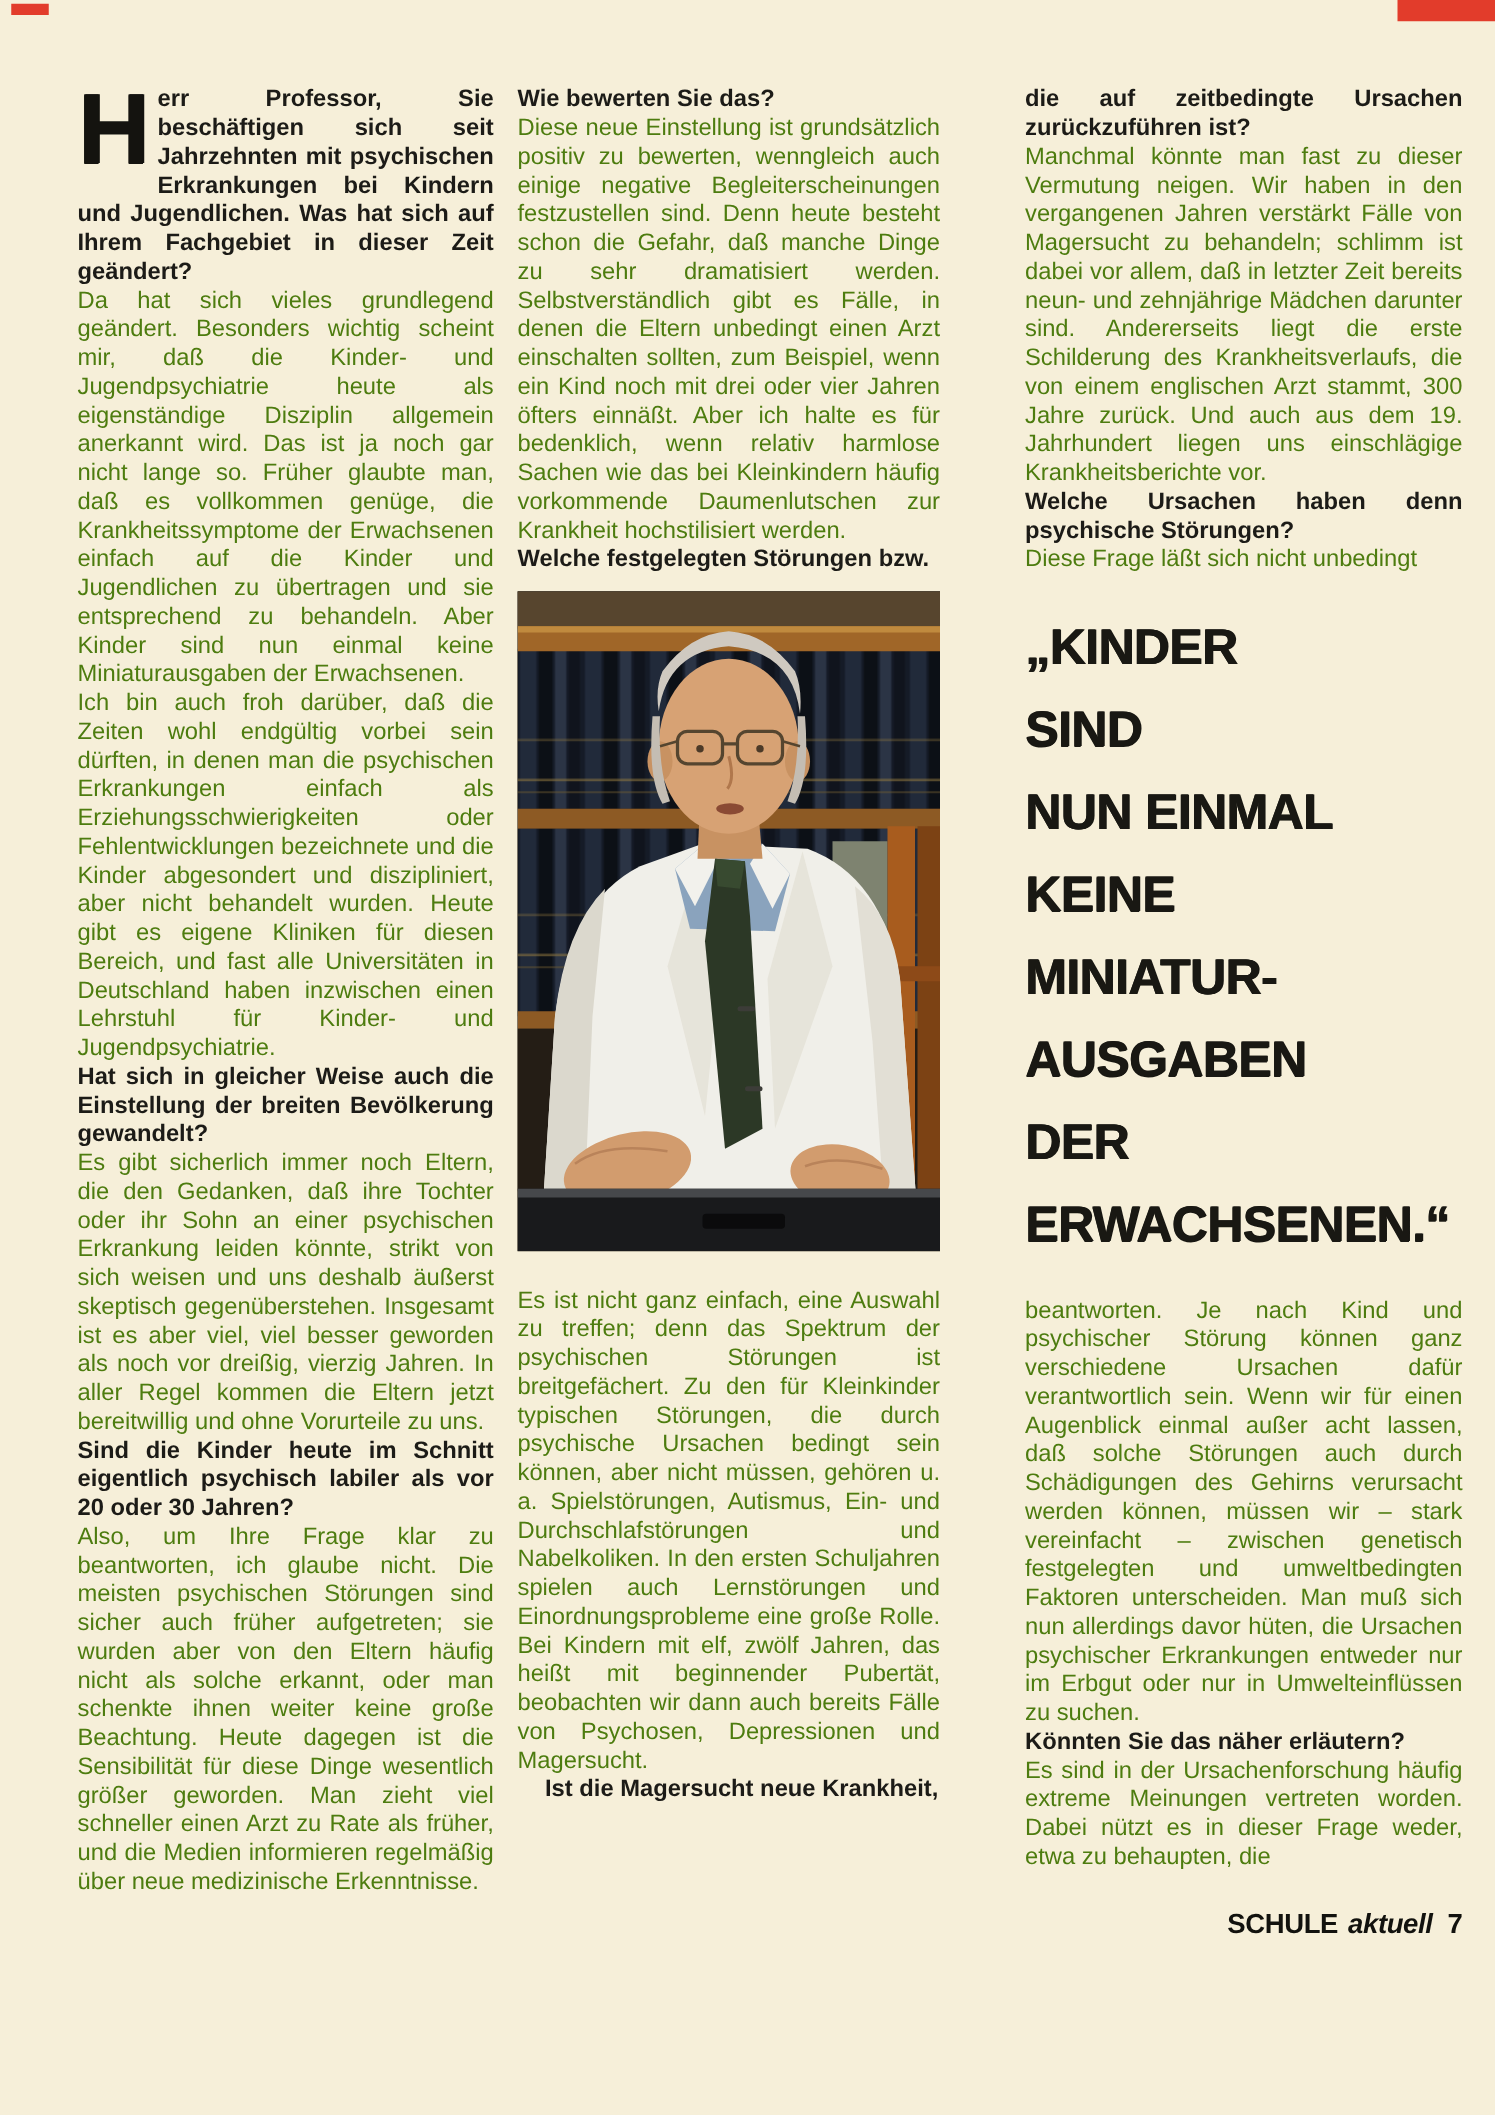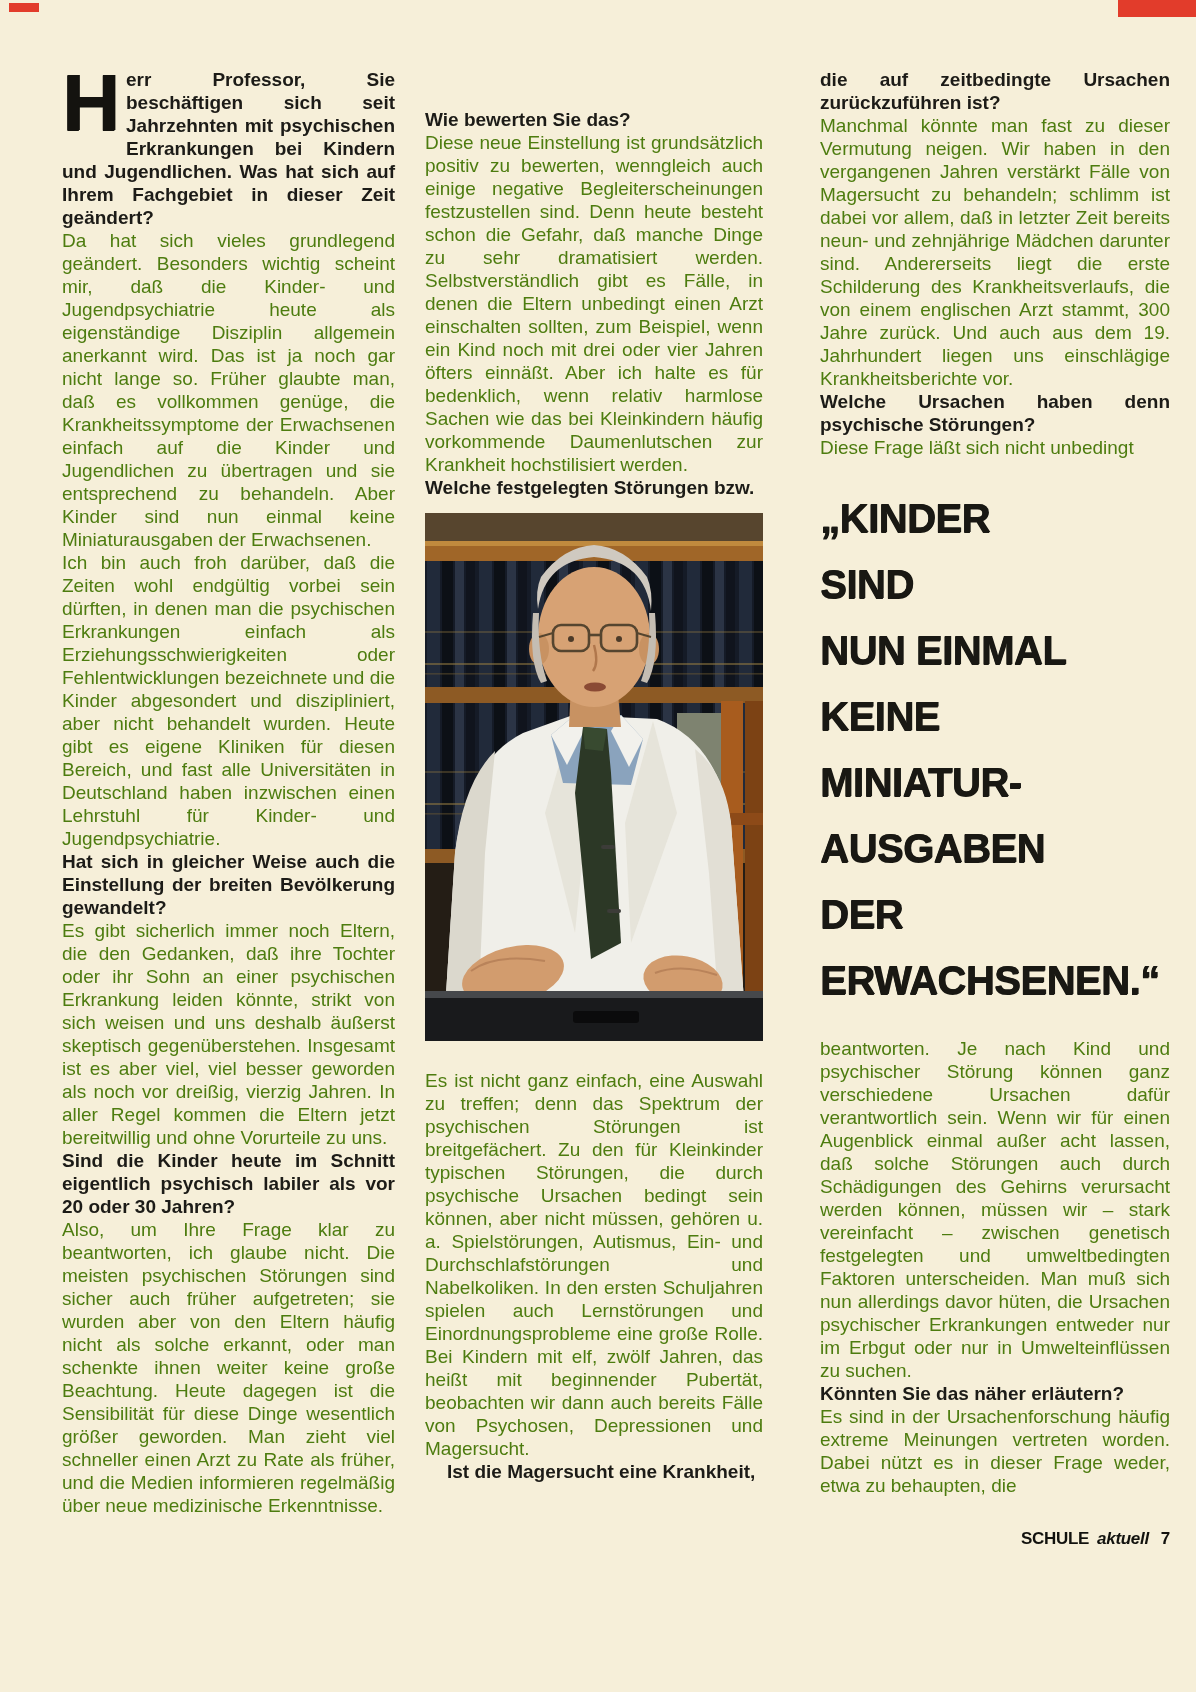--- a/index.html
+++ b/index.html
@@ -12,21 +12,21 @@
   }
   .mark-tl { position:absolute; left:9px; top:3px; width:30px; height:9px; background:#e23c2b; }
   .mark-tr { position:absolute; right:0; top:0; width:78px; height:17px; background:#e23c2b; }
 
   .col {
     position:absolute; top:68px;
     font-size:19px; line-height:23px; color:#3c3b33;
     text-align:justify; hyphens:auto; -webkit-hyphens:auto;
   }
   .col1 { left:62px;  width:333px; }
-  .col2 { left:425px; width:338px;margin-top:40px; }
+  .col2 { left:414px; width:338px; }
   .col3 { left:820px; width:350px; }
 
   p { margin:0; }
   .q { font-weight:bold; color:#1c1b17; }
   .a { color:#4d7c0f; }
   .indent { text-indent:22px; }
 
   .dropcap {
     float:left; font-weight:bold; color:#14130f;
     font-size:80px; line-height:62px; height:66px; width:56px;
@@ -42,21 +42,21 @@
 
   .quote {
     font-weight:bold; color:#191813;
     font-size:40px; line-height:66px; letter-spacing:-0.5px;
     margin:26px 0 24px 0; white-space:pre-line; text-align:left;
     text-shadow:0.8px 0 0 currentColor, 0 0.5px 0 currentColor;
   }
 
   .footer {
     margin-top:30px; text-align:right;
-    font-size:17px; font-weight:bold; color:#12120e; letter-spacing:-0.3px;
+    font-size:22px; font-weight:bold; color:#12120e; letter-spacing:-0.3px;
   }
   .footer .it  { font-style:italic; margin-left:8px; }
   .footer .num { margin-left:12px; }
 </style>
 </head>
 <body>
 
 <div class="page">
 
   <div class="mark-tl"></div>
@@ -139,21 +139,21 @@
           <rect x="176" y="332" width="14" height="4" rx="2" fill="#3c3c38"></rect>
           <rect x="182" y="396" width="14" height="4" rx="2" fill="#3c3c38"></rect>
         </g>
         <rect y="478" width="338" height="50" fill="#191a1c"></rect>
         <rect y="478" width="338" height="7" fill="#46484b"></rect>
         <rect x="148" y="498" width="66" height="12" rx="3" fill="#0b0b0c"></rect>
       </svg>
     </div>
 
     <p class="a">Es ist nicht ganz einfach, eine Auswahl zu treffen; denn das Spektrum der psychischen Störungen ist breitgefächert. Zu den für Kleinkinder typischen Störungen, die durch psychische Ursachen bedingt sein können, aber nicht müssen, gehören u. a. Spielstörungen, Autismus, Ein- und Durchschlafstörungen und Nabelkoliken. In den ersten Schuljahren spielen auch Lernstörungen und Einordnungsprobleme eine große Rolle. Bei Kindern mit elf, zwölf Jahren, das heißt mit beginnender Pubertät, beobachten wir dann auch bereits Fälle von Psychosen, Depressionen und Magersucht.</p>
-    <p class="q indent">Ist die Magersucht eine Krankheit,</p>
+    <p class="q indent">Ist die Magersucht neue Krankheit,</p>
   </div>
 
   <div class="col col3">
     <p class="q">die auf zeitbedingte Ursachen zurückzuführen ist?</p>
     <p class="a">Manchmal könnte man fast zu dieser Vermutung neigen. Wir haben in den vergangenen Jahren verstärkt Fälle von Magersucht zu behandeln; schlimm ist dabei vor allem, daß in letzter Zeit bereits neun- und zehnjährige Mädchen darunter sind. Andererseits liegt die erste Schilderung des Krankheitsverlaufs, die von einem englischen Arzt stammt, 300 Jahre zurück. Und auch aus dem 19. Jahrhundert liegen uns einschlägige Krankheitsberichte vor.</p>
     <p class="q">Welche Ursachen haben denn psychische Störungen?</p>
     <p class="a">Diese Frage läßt sich nicht unbedingt</p>
 
     <div class="quote">„KINDER
 SIND

